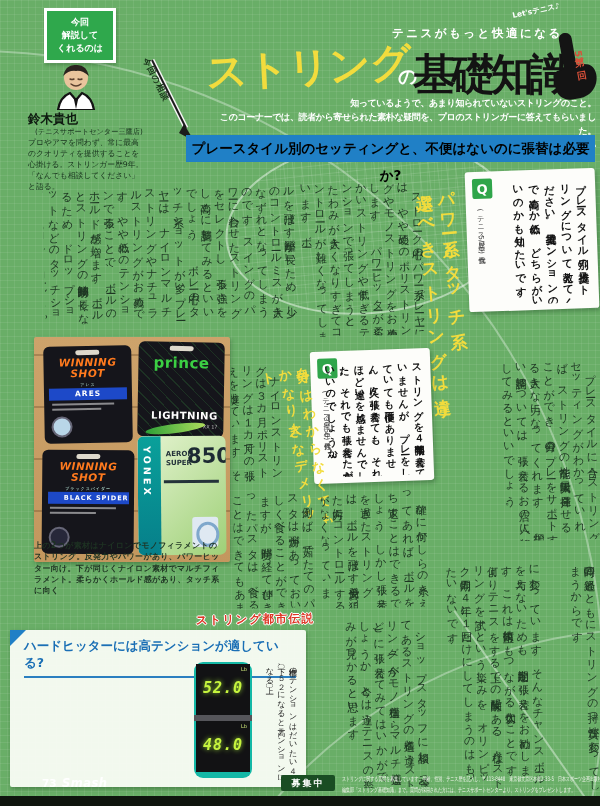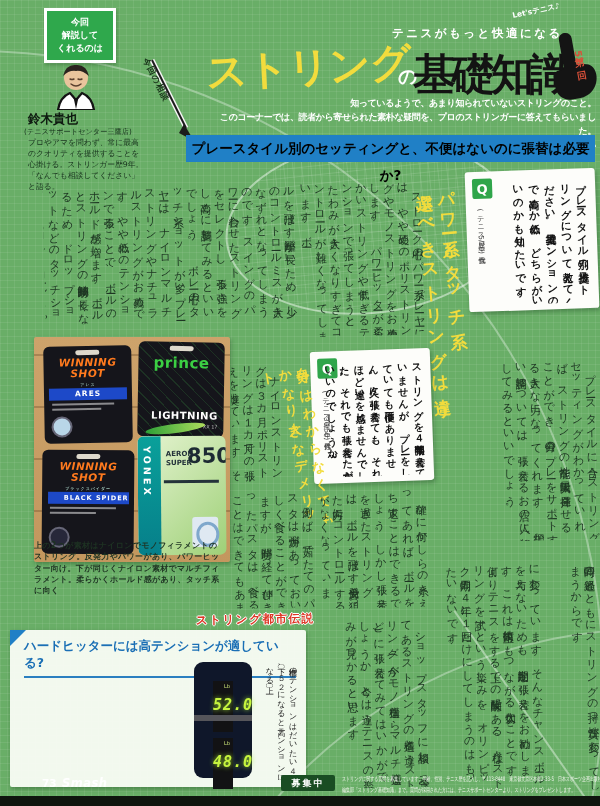--- a/index.html
+++ b/index.html
@@ -15,21 +15,21 @@
     border-radius:50%;transform:rotate(-6deg);
     background-image:linear-gradient(rgba(255,255,255,.13) 1px,transparent 1px),
                      linear-gradient(90deg,rgba(255,255,255,.13) 1px,transparent 1px);
     background-size:9px 9px;}
   .diag{position:absolute;left:455px;top:610px;width:230px;border-top:2px solid rgba(255,255,255,.4);
     transform:rotate(55deg);transform-origin:left top;}
   
   .badge{position:absolute;left:44px;top:8px;width:66px;background:#ffffff;padding:3px;box-shadow:1px 2px 3px rgba(0,40,0,.25);}
   .badge-in{background:#2fa84c;color:#fff;font-size:9px;font-weight:bold;text-align:center;line-height:1.45;padding:5px 2px;}
   .name{position:absolute;left:28px;top:111px;font-size:12.5px;font-weight:bold;color:#0e1a10;}
-  .affil{position:absolute;left:24px;top:127px;font-size:7.2px;color:#16301c;}
+  .affil{position:absolute;left:35px;top:127px;font-size:7.2px;color:#16301c;}
   .bio{position:absolute;left:28px;top:137px;width:118px;font-size:7.8px;line-height:1.42;color:#16301c;}
   .tagline{position:absolute;left:392px;top:26px;font-size:11.5px;font-weight:bold;color:#fff;letter-spacing:2.5px;}
   .title-main{position:absolute;left:206px;top:40px;font-size:41px;font-weight:bold;color:#f2dc3d;
     letter-spacing:-1px;transform:rotate(-3deg);}
   .title-no{position:absolute;left:398px;top:64px;font-size:19px;font-weight:bold;color:#fff;transform:rotate(-5deg);}
   .title-sub{position:absolute;left:413px;top:46px;font-size:43px;font-weight:900;color:#131313;letter-spacing:-4px;}
   .hand{position:absolute;left:543px;top:30px;width:54px;height:72px;transform:rotate(-10deg);}
   .episode{position:absolute;left:30px;top:22px;writing-mode:vertical-rl;font-size:9.5px;font-weight:bold;color:#d9503a;}
   .hand-note{position:absolute;left:512px;top:6px;font-size:7.5px;font-weight:bold;color:#fff;transform:rotate(-12deg);}
   .intro{position:absolute;left:204px;top:97px;width:392px;text-align:right;color:#fff;font-weight:bold;
@@ -81,21 +81,21 @@
   .caption{position:absolute;left:34px;top:540px;width:192px;font-size:8px;line-height:1.42;color:#1e3323;letter-spacing:.3px;font-weight:bold;}
   .urban{position:absolute;left:196px;top:612px;font-size:11.5px;font-weight:bold;color:#dd3726;letter-spacing:1.5px;
     text-shadow:-1px 0 #fff,1px 0 #fff,0 -1px #fff,0 1px #fff;transform:rotate(-1deg);}
   
   .legend{position:absolute;left:10px;top:630px;width:296px;height:157px;background:rgba(247,251,243,.97);
     border-radius:2px;box-shadow:1px 2px 4px rgba(0,30,0,.3);}
   .legend-corner{position:absolute;left:0;top:0;width:0;height:0;border-top:16px solid #2080c6;border-right:16px solid transparent;}
   .legend-title{position:absolute;left:14px;top:8px;width:272px;font-size:12.5px;font-weight:bold;color:#1a6fb5;
     border-bottom:2px solid #2b7fc0;padding-bottom:4px;}
   .legend-body{position:absolute;left:14px;top:36px;width:162px;font-size:10px;line-height:1.62;color:#222;text-align:justify;}
-  .meter{position:absolute;left:184px;top:32px;width:58px;height:116px;background:#0f172a;border-radius:9px;padding:19px;box-sizing:border-box;}
+  .meter{position:absolute;left:184px;top:32px;width:58px;height:116px;background:#14b8a6;border-radius:9px;padding:2px;box-sizing:border-box;}
   .mcell{position:relative;height:51px;background:#121214;margin-bottom:6px;}
   .mdigit{position:absolute;left:0;right:0;top:15px;text-align:center;font-family:"DejaVu Sans Mono",monospace;
     font-style:italic;font-weight:bold;font-size:15px;color:#c6f43e;text-shadow:0 0 5px rgba(170,240,60,.9);letter-spacing:1px;}
   .mlb{position:absolute;right:3px;top:2px;font-size:5px;color:#cfe87a;}
   .mgap{position:absolute;left:0;right:0;top:53px;height:6px;background:#55555a;}
   .mcaption{position:absolute;left:246px;top:32px;height:118px;width:42px;writing-mode:vertical-rl;
     font-size:8px;line-height:1.45;color:#222;overflow:hidden;}
   
   .pageno{position:absolute;left:42px;top:777px;font-size:10.5px;font-weight:bold;color:#fff;}
   .mag{position:absolute;left:62px;top:776px;font-size:11.5px;font-weight:bold;font-style:italic;color:#fff;letter-spacing:.5px;}

